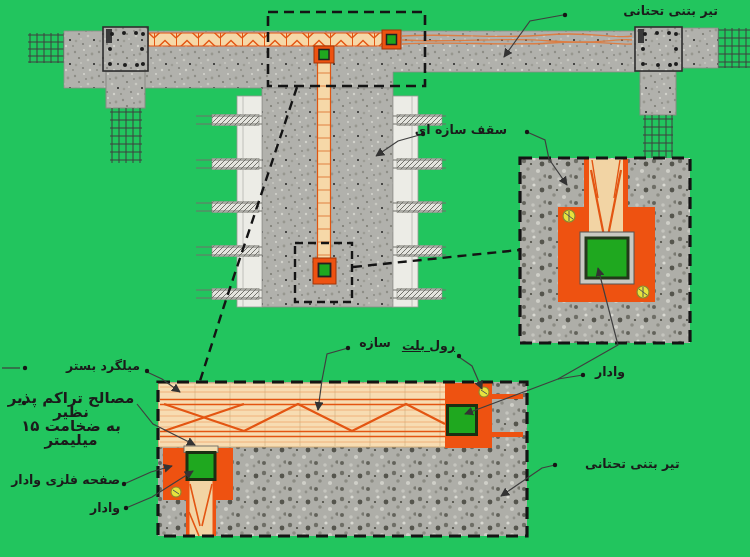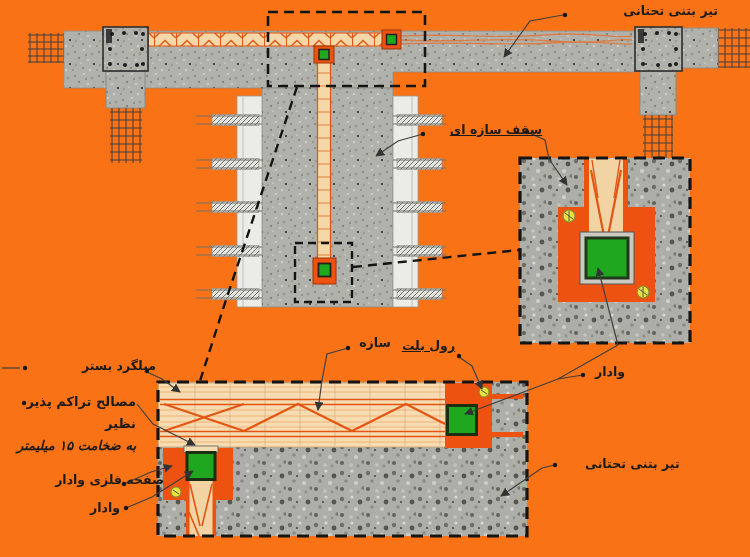--- a/index.html
+++ b/index.html
@@ -1,21 +1,21 @@
 <!DOCTYPE html>
 <html><head>
 <meta charset="utf-8">
 <style>
   html,body{margin:0;padding:0;background:#fff;}
-  .stage{position:relative;width:750px;height:557px;background:#f97316;overflow:hidden;
+  .stage{position:relative;width:750px;height:557px;background:#22c55e;overflow:hidden;
          font-family:"DejaVu Sans",sans-serif;}
   .stage svg{position:absolute;left:0;top:0;}
   .lbl{position:absolute;z-index:2;direction:rtl;color:#1b1b1b;font-weight:bold;
        font-size:12.5px;line-height:15px;white-space:nowrap;}
-  .lbl.multi{white-space:normal;line-height:22px;font-size:13px;}
+  .lbl.multi{white-space:normal;line-height:14px;font-size:15px;text-align:center;}
   .t-right{text-align:right;} .t-center{text-align:center;} .t-left{text-align:left;}
 </style>
 </head>
 <body>
 
 <div class="stage">
 <svg width="750" height="557" viewBox="0 0 750 557">
   <defs>
     <pattern id="conc" width="24" height="24" patternUnits="userSpaceOnUse">
       <rect width="24" height="24" fill="#b1b1ac"></rect>
@@ -293,25 +293,25 @@
     <circle cx="348" cy="348" r="2.2"></circle>
         <circle cx="459" cy="356" r="2.2"></circle>
         <circle cx="583" cy="375" r="2.2"></circle>
     <circle cx="124" cy="484" r="2.2"></circle>
         <circle cx="126" cy="508" r="2.2"></circle>
         <circle cx="555" cy="465" r="2.2"></circle>
   </g>
 </svg>
 
   <div class="lbl t-right" style="left:588px;top:3px;width:130px;">تیر بتنی تحتانی</div>
-  <div class="lbl t-center" style="left:450px;top:122px;width:92px;text-decoration:underline;">سقف سازه ای</div>
-  <div class="lbl t-right" style="left:48px;top:358px;width:108px;">میلگرد بستر</div>
+  <div class="lbl t-center" style="left:415px;top:122px;width:92px;">سقف سازه ای</div>
+  <div class="lbl t-right" style="left:32px;top:358px;width:108px;">میلگرد بستر</div>
   <div class="lbl multi t-right" style="left:6px;top:391px;width:130px;">
     <span style="display:block;">مصالح تراکم پذیر نظیر</span>
-    <span style="display:block;font-style:italic;">به ضخامت ۱۵ میلیمتر</span>
+    <span style="display:block;">به ضخامت ۱۵ میلیمتر</span>
   </div>
   <div class="lbl t-center" style="left:352px;top:335px;width:46px;">سازه</div>
   <div class="lbl t-center" style="left:401px;top:338px;width:55px;text-decoration:underline;">رول بلت</div>
   <div class="lbl t-center" style="left:589px;top:364px;width:42px;">وادار</div>
-  <div class="lbl t-right" style="left:6px;top:472px;width:114px;margin-left:44px;">صفحه فلزی وادار</div>
+  <div class="lbl t-right" style="left:6px;top:472px;width:114px;">صفحه فلزی وادار</div>
   <div class="lbl t-right" style="left:62px;top:500px;width:58px;">وادار</div>
   <div class="lbl t-left" style="left:585px;top:456px;width:140px;">تیر بتنی تحتانی</div>
 </div>
 
 </body></html>

